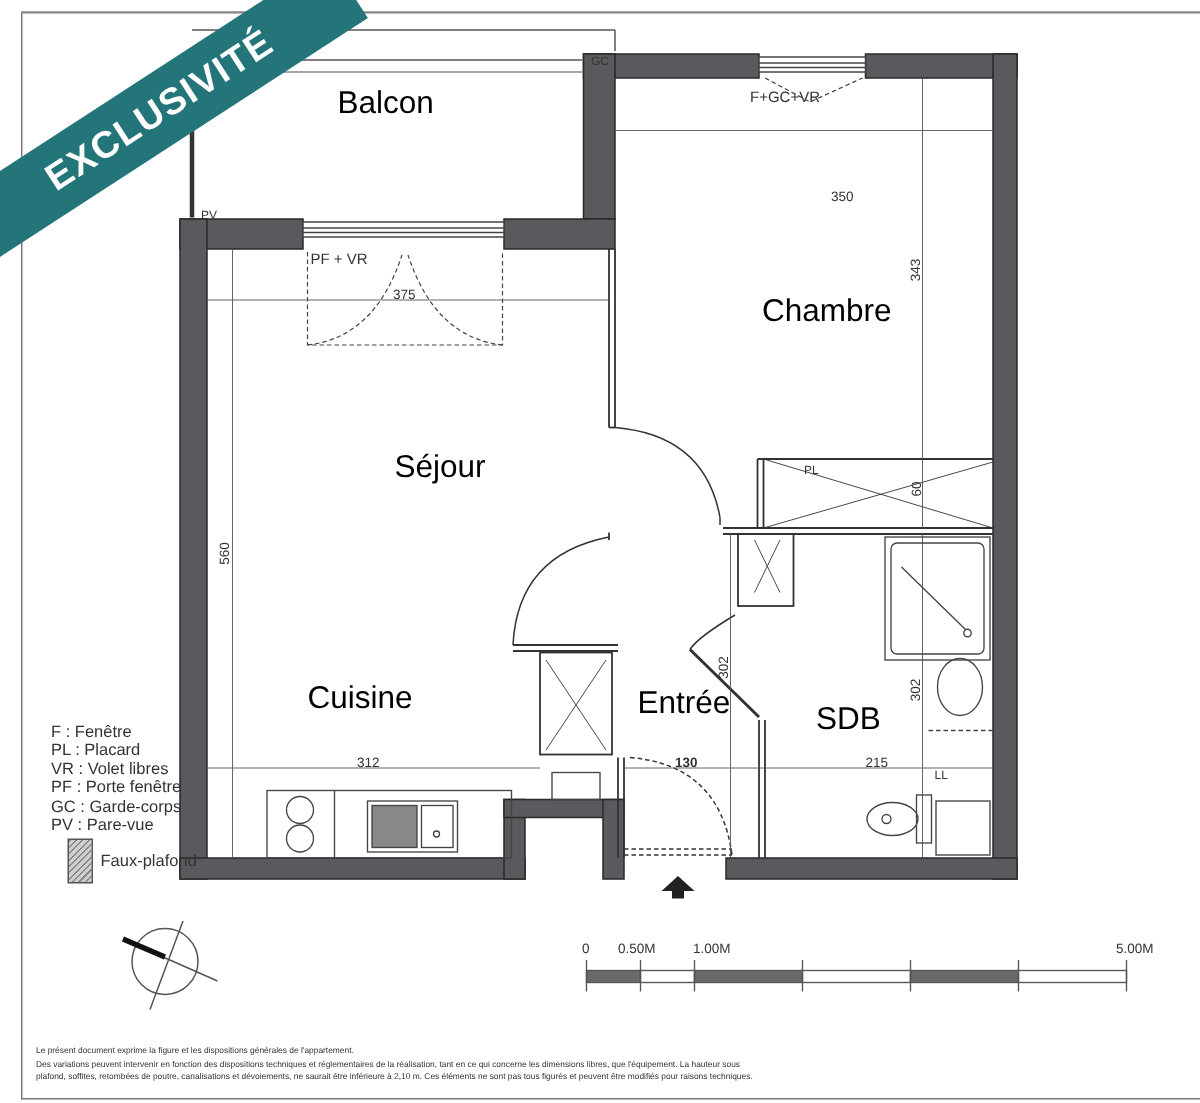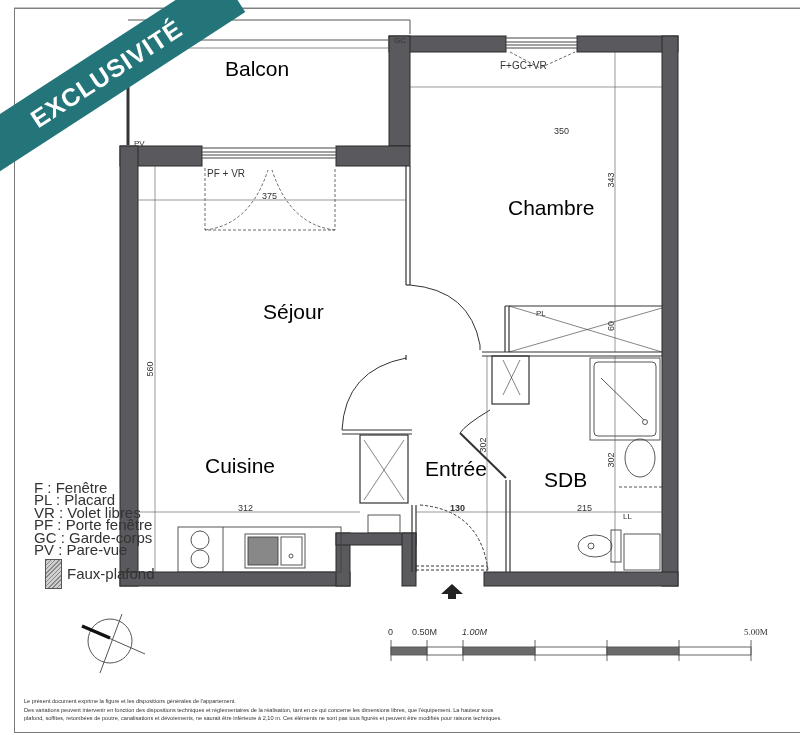--- a/index.html
+++ b/index.html
@@ -4,21 +4,21 @@
 <style>
   html, body { margin: 0; padding: 0; background: #ffffff; }
   body { width: 800px; height: 735px; position: relative; overflow: hidden; font-family: "Liberation Sans", sans-serif; color: #222; }
   .page-frame { position: absolute; left: 14px; top: 8px; width: 790px; height: 725px; border: 1px solid #7a7a7a; border-right: none; box-sizing: border-box; }
   svg.plan { position: absolute; left: 0; top: 0; }
   .room-label { position: absolute; font-size: 21px; color: #000000; white-space: nowrap; }
   .dim { position: absolute; font-size: 9px; color: #333; white-space: nowrap; }
   .dim.v { transform: rotate(-90deg); transform-origin: center; }
   .tag { position: absolute; font-size: 10px; color: #333; white-space: nowrap; }
   .tag.small { font-size: 8px; }
-  .legend { position: absolute; left: 34px; top: 482px; font-size: 15px; line-height: 12.4px; color: #333; }
+  .legend { position: absolute; left: 34px; top: 482px; font-size: 11px; line-height: 12.4px; color: #333; }
   .legend .row { white-space: nowrap; }
   .legend .faux { display: flex; align-items: center; margin-top: 3px; margin-left: 11px; }
   .legend .swatch { width: 15px; height: 28px; border: 1px solid #555; background: repeating-linear-gradient(135deg, #8a8a8a 0 1px, #cfcfcf 1px 3px); margin-right: 5px; }
   .scale-labels span { position: absolute; top: 627px; font-size: 9px; color: #333; }
   .disclaimer { position: absolute; left: 24px; top: 697px; font-size: 5.6px; line-height: 8.6px; color: #333; width: 640px; }
   .disclaimer p { margin: 0; }
   .banner { position: absolute; left: -62px; top: 55px; width: 320px; height: 48px; background: #23757a; transform: rotate(-33deg); transform-origin: center; display: flex; align-items: center; justify-content: center; }
   .banner span { color: #fff; font-size: 25px; font-weight: bold; letter-spacing: 1px; margin-left: 20px; }
 </style>
 </head>
@@ -220,22 +220,22 @@
   <div class="row">PV : Pare-vue</div>
   <div class="faux">
     <div class="swatch"></div>
     <span>Faux-plafond</span>
   </div>
 </div>
 
 <div class="scale-labels">
   <span style="left:388px;">0</span>
   <span style="left:412px;">0.50M</span>
-  <span style="left:462px;font-style:italic;">1.00M</span>
-  <span style="left:744px;font-family:Liberation Serif, serif;">5.00M</span>
+  <span style="left:462px;">1.00M</span>
+  <span style="left:744px;">5.00M</span>
 </div>
 
 <div class="disclaimer">
   <p>Le présent document exprime la figure et les dispositions générales de l'appartement.</p>
   <p>Des variations peuvent intervenir en fonction des dispositions techniques et réglementaires de la réalisation, tant en ce qui concerne les dimensions libres, que l'équipement. La hauteur sous</p>
   <p>plafond, soffites, retombées de poutre, canalisations et dévoiements, ne saurait être inférieure à 2,10 m. Ces éléments ne sont pas tous figurés et peuvent être modifiés pour raisons techniques.</p>
 </div>
 
 <div class="banner">
   <span>EXCLUSIVITÉ</span>

